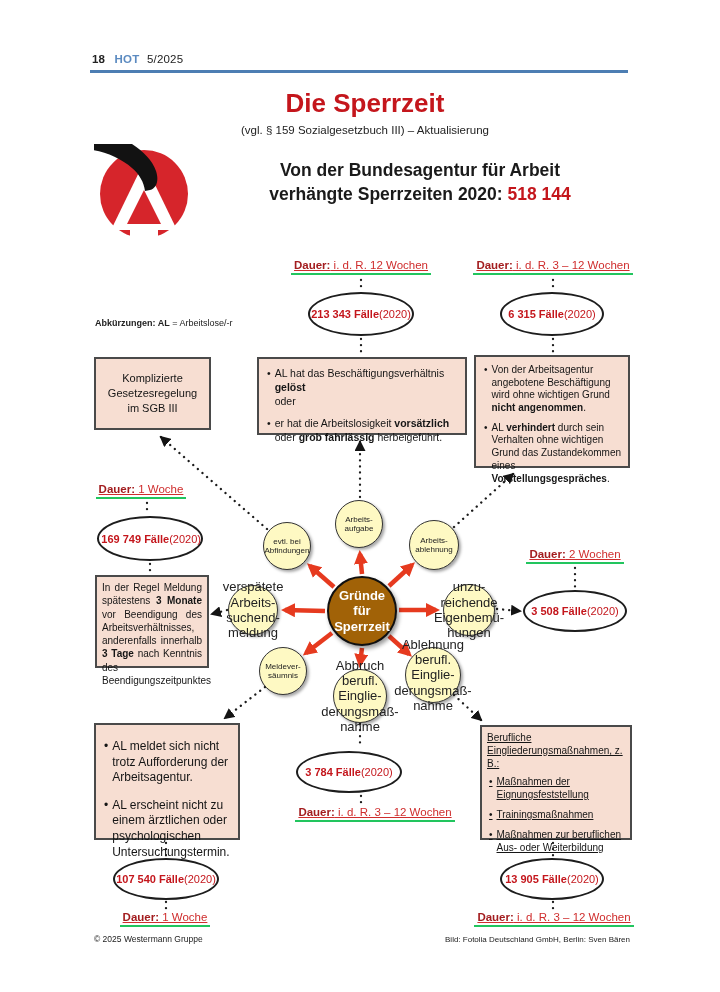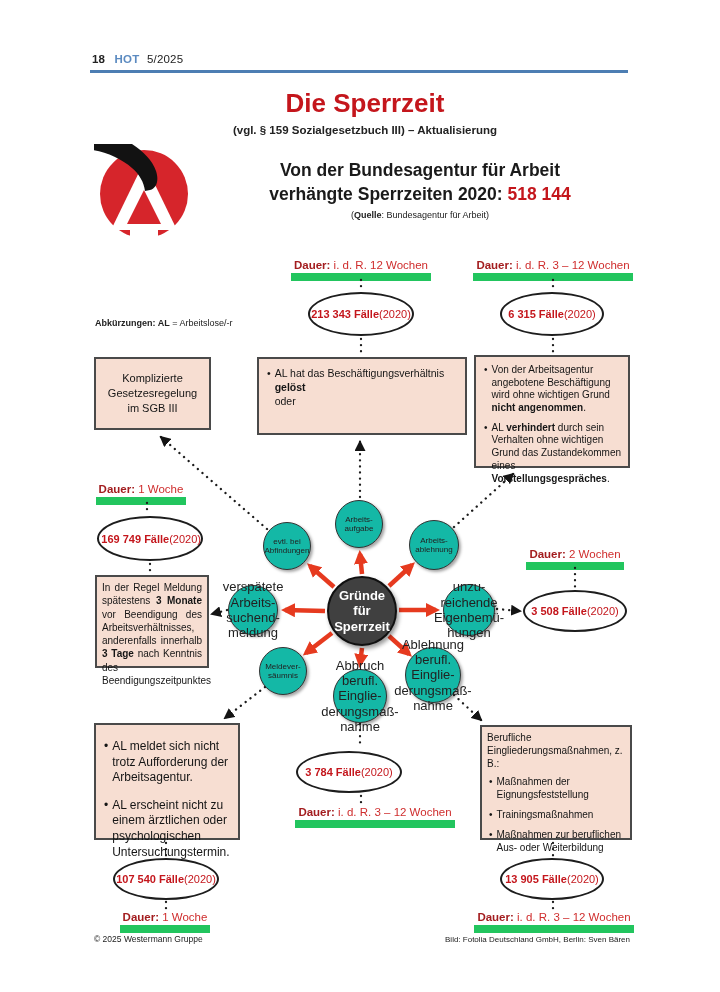--- a/index.html
+++ b/index.html
@@ -6,46 +6,46 @@
   .page{position:relative;width:720px;height:992px;background:#fff;overflow:hidden;
         font-family:"Liberation Sans", sans-serif;color:#111;}
   .abs{position:absolute;}
   
   .pagehead{font-size:11.5px;letter-spacing:.2px;}
   .pagehead .num{font-weight:bold;color:#222;}
   .pagehead .mag{font-weight:bold;color:#5b8ac0;margin-left:6px;}
   .pagehead .iss{margin-left:4px;color:#222;}
   .headrule{background:#4d7eb3;height:3px;}
   .doctitle{font-size:26px;font-weight:bold;color:#c4161c;text-align:center;}
-  .subtitle{font-size:11.5px;text-align:center;color:#222;font-weight:bold;}
+  .subtitle{font-size:11.5px;text-align:center;color:#222;}
   .intro{text-align:center;font-weight:bold;font-size:17.5px;line-height:1.38;color:#1a1a1a;}
   .intro .red{color:#c4161c;}
   .source{text-align:center;font-size:9px;font-weight:normal;color:#222;margin-top:3px;}
   .abbrev{font-size:9px;color:#222;}
   
   .box{background:#f7ded2;border:2px solid #4a4a4a;box-sizing:border-box;color:#151515;}
   .box-center{display:flex;align-items:center;justify-content:center;text-align:center;}
   .bullets{padding:7px 6px 4px 6px;}
   .bullet{display:flex;margin-bottom:7px;}
   .bullet::before{content:"•";margin:0 4px 0 2px;}
   .justify{text-align:justify;padding:4px 5px;line-height:1.33;}
   
   .ellipse{border:2px solid #1d1d1d;border-radius:50%;background:#fff;box-sizing:border-box;
            display:flex;align-items:center;justify-content:center;text-align:center;
            font-size:11px;color:#c4161c;white-space:nowrap;}
   
   .dauer{text-align:center;font-size:11.5px;color:#cf2d2d;white-space:nowrap;}
-  .dauer .u{display:inline-block;border-bottom:8px solid #22c55e;padding:0 3px 2px 3px;}
+  .dauer .u{display:inline-block;border-bottom:2px solid #22c55e;padding:0 3px 2px 3px;text-decoration:underline;}
   .dauer b{color:#a31d1f;}
   
-  .sat{border-radius:50%;background:#14b8a6;border:1.5px solid #333;box-sizing:border-box;
+  .sat{border-radius:50%;background:#fef9c3;border:1.5px solid #333;box-sizing:border-box;
        box-shadow:2px 2px 3px rgba(0,0,0,.35);display:flex;align-items:center;justify-content:center;
        text-align:center;white-space:pre-line;font-size:8px;line-height:1.18;color:#222;}
   .sat.small{font-size:13px;}
-  .hub{border-radius:50%;background:#404040;border:2.5px solid #101010;box-sizing:border-box;
+  .hub{border-radius:50%;background:#a16207;border:2.5px solid #101010;box-sizing:border-box;
        box-shadow:2px 3px 4px rgba(0,0,0,.4);display:flex;align-items:center;justify-content:center;
        text-align:center;white-space:pre-line;font-size:13px;line-height:1.2;font-weight:bold;color:#fff;}
   .footer{font-size:8.5px;color:#222;}
   svg.overlay{position:absolute;left:0;top:0;pointer-events:none;}
 </style>
 </head>
 <body>
 
 <div class="page">
 
@@ -68,21 +68,20 @@
       <path d="M-2 -4 L38 0 C50 8 58 16 62 27 C65 36 63 44 56 46 L51 47 C50 38 45 30 38 24 C28 15 12 8 -2 6 Z" fill="#121212"></path>
     </svg>
   </div>
 
   <div class="abs intro" style="left:230px;top:158px;width:380px;">
     <div>Von der Bundesagentur für Arbeit</div>
     <div>
       <span>verhängte Sperrzeiten 2020:</span>
       <span class="red">518 144</span>
     </div>
-    <div class="source">(<b>Quelle</b>: Bundesagentur für Arbeit)</div>
   </div>
 
   <div class="abs abbrev" style="left:95px;top:318px;"><b>Abkürzungen: AL</b> = Arbeitslose/-r</div>
 
   <div class="abs dauer" style="left:271px;top:259px;width:180px;"><span class="u"><b>Dauer:</b> i. d. R. 12 Wochen</span></div>
   <div class="abs dauer" style="left:463px;top:259px;width:180px;"><span class="u"><b>Dauer:</b> i. d. R. 3 – 12 Wochen</span></div>
   <div class="abs dauer" style="left:66px;top:483px;width:150px;"><span class="u"><b>Dauer:</b> 1 Woche</span></div>
   <div class="abs dauer" style="left:490px;top:548px;width:170px;"><span class="u"><b>Dauer:</b> 2 Wochen</span></div>
   <div class="abs dauer" style="left:285px;top:806px;width:180px;"><span class="u"><b>Dauer:</b> i. d. R. 3 – 12 Wochen</span></div>
   <div class="abs dauer" style="left:90px;top:911px;width:150px;"><span class="u"><b>Dauer:</b> 1 Woche</span></div>
@@ -95,20 +94,23 @@
   <div class="abs ellipse" style="left:296px;top:751px;width:106px;height:42px;"><b>3 784 Fälle</b> (2020)</div>
   <div class="abs ellipse" style="left:113px;top:858px;width:106px;height:42px;align-items:center;"><b>107 540 Fälle</b> (2020)</div>
   <div class="abs ellipse" style="left:500px;top:858px;width:104px;height:42px;"><b>13 905 Fälle</b> (2020)</div>
 
   <div class="abs box box-center" style="left:94px;top:357px;width:117px;height:73px;font-size:11px;line-height:1.35;padding:2px 6px;">Komplizierte Gesetzesregelung im SGB III</div>
 
   <div class="abs box bullets" style="left:257px;top:357px;width:210px;height:78px;font-size:10.5px;line-height:1.35;">
     <div class="bullet">
         <span>AL hat das Beschäftigungsverhältnis <b>gelöst</b><br>oder</span>
       </div>
+    <div class="bullet">
+        <span>er hat die Arbeitslosigkeit <b>vorsätzlich</b> oder <b>grob fahrlässig</b> herbeigeführt.</span>
+      </div>
   </div>
 
   <div class="abs box bullets" style="left:474px;top:355px;width:156px;height:113px;font-size:10px;line-height:1.27;">
     <div class="bullet">
         <span>Von der Arbeitsagentur angebotene Beschäftigung wird ohne wichtigen Grund <b>nicht angenommen</b>.</span>
       </div>
     <div class="bullet">
         <span>AL <b>verhindert</b> durch sein Verhalten ohne wichtigen Grund das Zustandekommen eines <b>Vorstellungsgespräches</b>.</span>
       </div>
   </div>
@@ -117,21 +119,21 @@
 
   <div class="abs box bullets" style="left:94px;top:723px;width:146px;height:117px;font-size:12px;line-height:1.3;padding-top:14px;">
     <div class="bullet" style="margin-bottom:12px;">
         <span>AL meldet sich nicht trotz Aufforderung der Arbeitsagentur.</span>
       </div>
     <div class="bullet">
         <span>AL erscheint nicht zu einem ärztlichen oder psychologischen Untersuchungstermin.</span>
       </div>
   </div>
 
-  <div class="abs box" style="left:480px;top:725px;width:152px;height:115px;font-size:10px;line-height:1.28;padding:5px 5px;">
+  <div class="abs box" style="left:480px;top:725px;width:152px;height:115px;font-size:10px;line-height:1.28;padding:5px 5px;text-decoration:underline;">
     <div style="margin-bottom:6px;">Berufliche Eingliederungsmaßnahmen, z. B.:</div>
     <div class="bullet">
         <span>Maßnahmen der Eignungsfeststellung</span>
       </div>
     <div class="bullet">
         <span>Trainingsmaßnahmen</span>
       </div>
     <div class="bullet" style="margin-bottom:0;">
         <span>Maßnahmen zur beruflichen Aus- oder Weiterbildung</span>
       </div>

